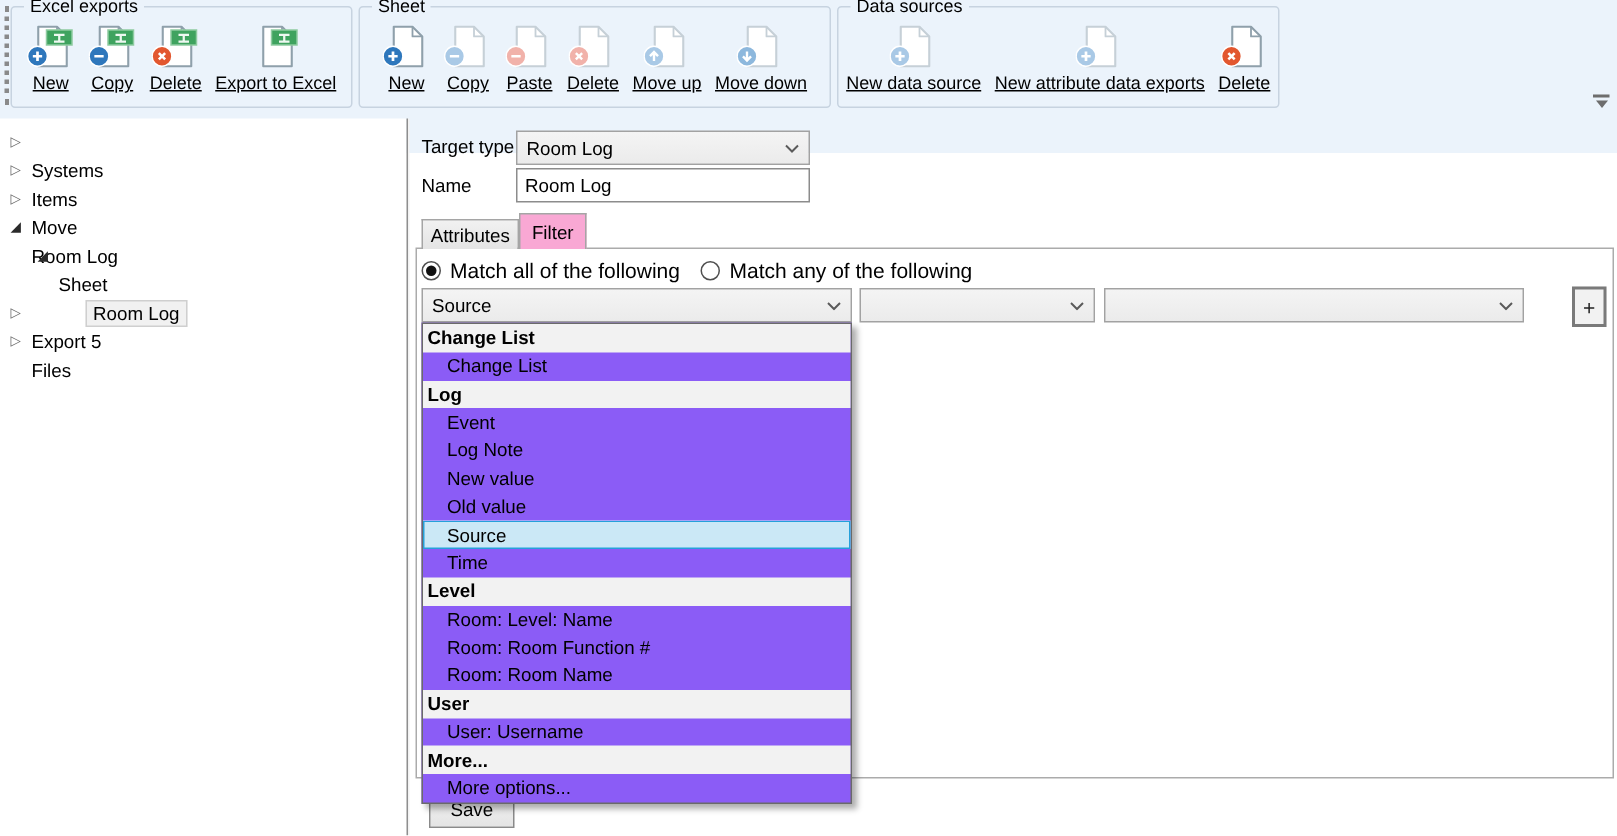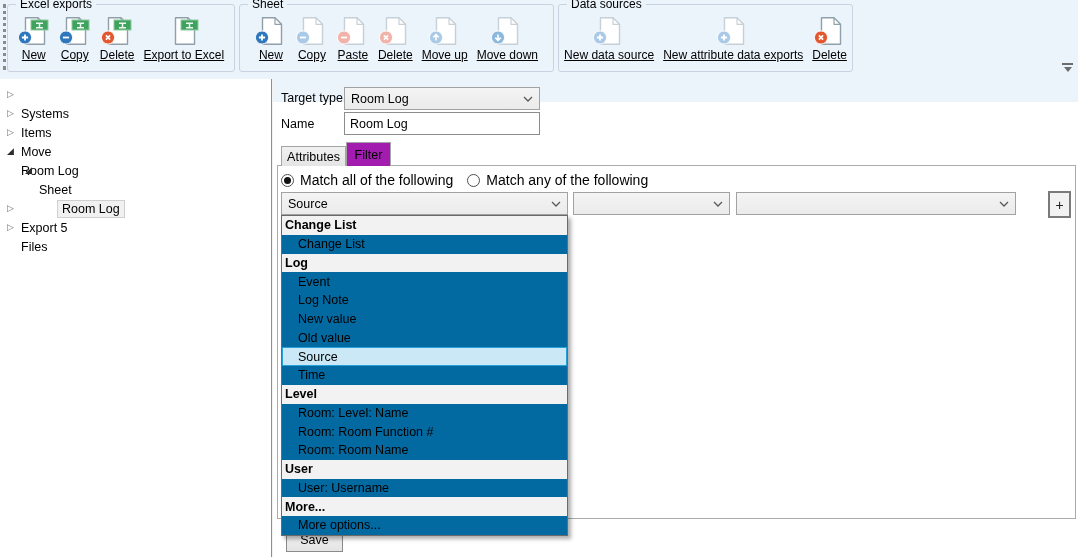--- a/index.html
+++ b/index.html
@@ -32,34 +32,34 @@
   .flabel{position:absolute;font-size:12.5px;}
   .combo{position:absolute;box-sizing:border-box;height:23px;background:linear-gradient(#f4f4f4,#ebebeb);
          border:1px solid #a2a2a2;display:flex;align-items:center;padding:0 6px;font-size:12.5px;}
   .combo .chev{margin-left:auto;}
   .txtbox{position:absolute;box-sizing:border-box;height:23px;border:1px solid #8c8c8c;background:#fff;
           font-family:"Liberation Sans",sans-serif;font-size:12.5px;padding:0 5px;outline:none;}
   
   .tab{position:absolute;box-sizing:border-box;display:flex;align-items:center;justify-content:center;font-size:12.5px;}
   .tab.inactive{left:281px;top:146px;width:65px;height:20px;background:linear-gradient(#f1f1f1,#e4e4e4);
                 border:1px solid #a5a5a5;border-bottom:none;z-index:1;}
-  .tab.active{left:346px;top:142px;width:45px;height:24px;background:#a21caf;border:1px solid #a5a5a5;border-bottom:none;z-index:3;}
+  .tab.active{left:346px;top:142px;width:45px;height:24px;background:#f9a8d4;border:1px solid #a5a5a5;border-bottom:none;z-index:3;}
   .tabpage{position:absolute;left:277px;top:165px;width:799px;height:354px;box-sizing:border-box;
            border:1px solid #ababab;background:#fff;z-index:0;}
   
   .radio-row{position:absolute;left:281px;top:171px;height:18px;display:flex;align-items:center;z-index:2;}
   .radio{width:13px;height:13px;border:1px solid #4f4f4f;border-radius:50%;background:#fff;position:relative;box-sizing:border-box;}
   .radio.checked::after{content:"";position:absolute;left:2px;top:2px;width:7px;height:7px;border-radius:50%;background:#111;}
   .radio-label{margin:0 14px 0 6px;font-size:14px;}
   
   .plusbtn{position:absolute;left:1048px;top:191px;width:23px;height:27px;box-sizing:border-box;
            border:2px solid #7a7a7a;background:#f2f2f2;display:flex;align-items:center;justify-content:center;
            font-size:14px;color:#222;z-index:2;}
   
-  .dropdown{position:absolute;left:281px;top:215px;width:287px;box-sizing:border-box;background:#0369a1;
+  .dropdown{position:absolute;left:281px;top:215px;width:287px;box-sizing:border-box;background:#8b5cf6;
             border:1px solid #6a6a6a;box-shadow:3px 3px 4px rgba(0,0,0,.32);z-index:10;}
   .dd-row{height:18.76px;display:flex;align-items:center;font-size:12.5px;box-sizing:border-box;white-space:nowrap;}
   .dd-header{font-weight:bold;background:#f2f2f2;padding-left:3px;}
   .dd-item{padding-left:16px;}
   .dd-item.sel{background:#cbe8f6;box-shadow:inset 0 0 0 1px #26a0da;}
   
   .savebtn{position:absolute;left:286px;top:528px;width:57px;height:24px;box-sizing:border-box;
            background:linear-gradient(#f4f4f4,#e4e4e4);border:1px solid #8a8a8a;
            display:flex;align-items:center;justify-content:center;font-size:12.5px;z-index:1;}
 </style>

